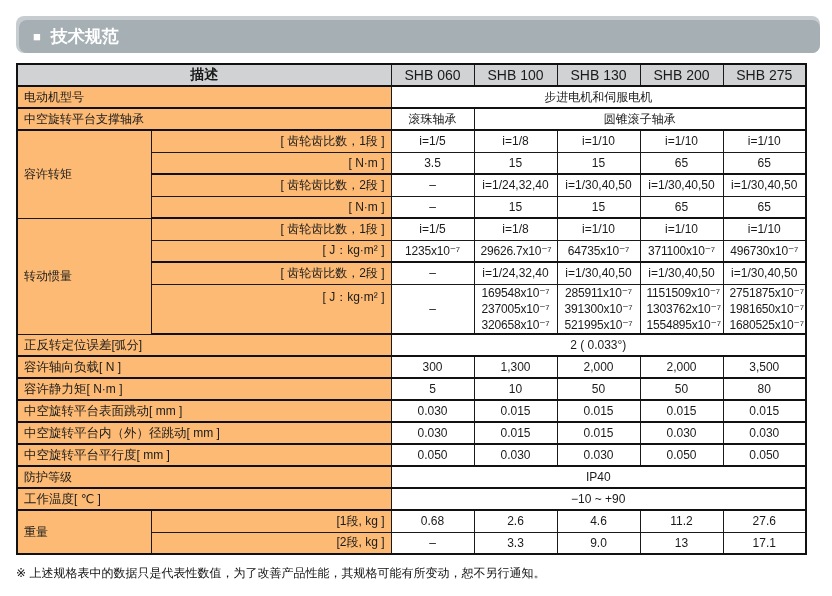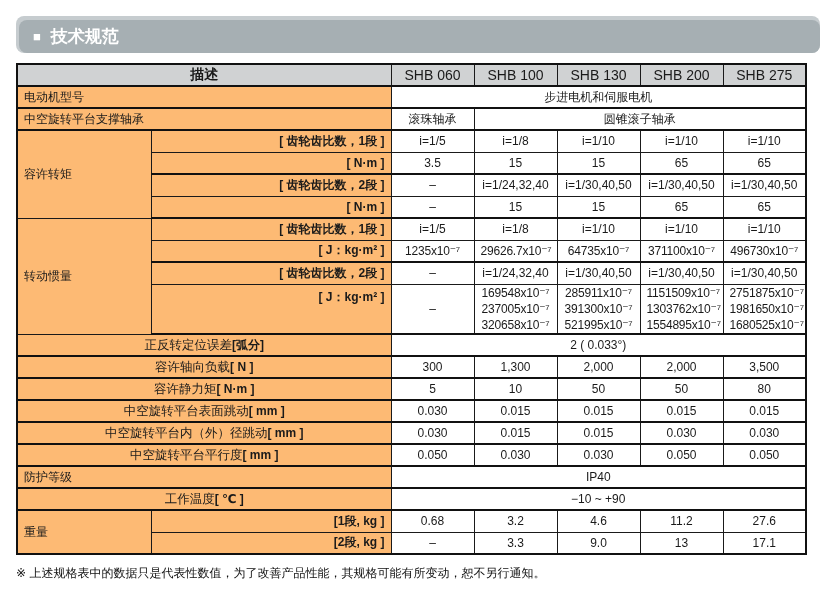--- a/index.html
+++ b/index.html
@@ -18,25 +18,25 @@
   
   table.spec { border-collapse: collapse; table-layout: fixed; width: 789px;
                margin-left: 16px; border: 2px solid #111; }
   .spec th, .spec td { border: 1px solid #1a1a1a; height: 22px; padding: 0 6px;
                font-size: 12px; overflow: hidden; }
   .spec thead th { background: #d0d2d3; border-bottom: 2px solid #111; font-size: 14px;
                font-weight: normal; text-align: center; }
   .spec thead th.desc-hdr { font-weight: bold; }
   .desc  { background: #fdba74; }
   .label { text-align: left; font-size: 12.5px; }
-  .unit  { text-align: right; font-size: 12px; font-weight: bold; }
+  .unit  { text-align: right; font-size: 12px; }
   .val   { text-align: center; padding: 0 2px; }
   .vt    { border-left: 2px solid #111; }
   tr.bb2 > td, .bb2c { border-bottom: 2px solid #111; }
-  .lr    { display: flex; justify-content: center; align-items: center; }
+  .lr    { display: flex; justify-content: flex-start; align-items: center; }
   .sm    { font-size: 11px; letter-spacing: -0.2px; }
   .multiline { white-space: pre-line; line-height: 1.35; padding: 3px 1px; margin-top: 17px; }
 
   
   .notes { margin: 10px 0 0 16px; font-size: 12px; line-height: 1.45; color: #111; }
 </style>
 </head>
 <body>
 
 <div class="page">
@@ -248,21 +248,21 @@
             <span class="unit">[ ℃ ]</span>
           </div>
         </td>
         <td colspan="5" class="vt val">−10 ~ +90</td>
       </tr>
 
       <tr>
         <td rowspan="2" class="desc label">重量</td>
         <td class="desc unit">[1段, kg ]</td>
         <td class="vt val">0.68</td>
-        <td class="val">3.2</td>
+        <td class="val">2.6</td>
         <td class="val">4.6</td>
         <td class="val">11.2</td>
         <td class="val">27.6</td>
       </tr>
       <tr>
         <td class="desc unit">[2段, kg ]</td>
         <td class="vt val">–</td>
         <td class="val">3.3</td>
         <td class="val">9.0</td>
         <td class="val">13</td>

